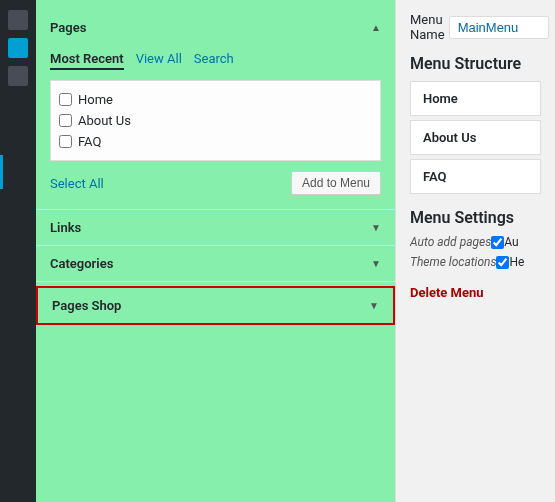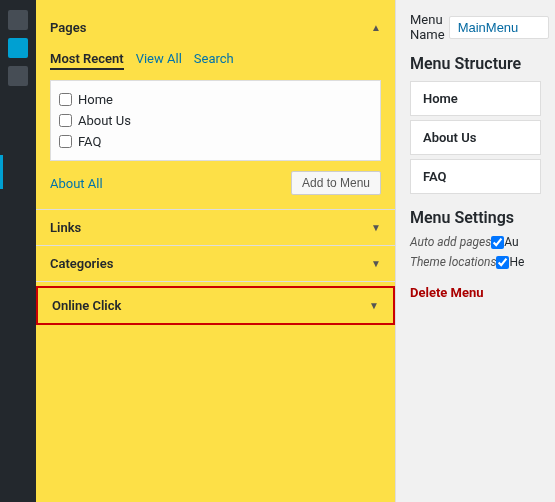--- a/index.html
+++ b/index.html
@@ -50,21 +50,21 @@
     .main-content {
       display: flex;
       flex: 1;
       height: 100%;
       overflow: hidden;
     }
 
     
     .left-panel {
       width: 360px;
-      background: #fde047;
+      background: #86efac;
       border-right: 1px solid #ddd;
       height: 100%;
       overflow-y: auto;
       padding: 10px 0;
     }
 
     .section {
       border-bottom: 1px solid #ddd;
     }
 
@@ -291,21 +291,21 @@
           <label class="checkbox-item">
             <input type="checkbox" style="">
             <span>About Us</span>
           </label>
           <label class="checkbox-item">
             <input type="checkbox" style="">
             <span>FAQ</span>
           </label>
         </div>
         <div class="section-footer">
-          <a class="select-all-link">About All</a>
+          <a class="select-all-link">Select All</a>
           <button class="add-to-menu-btn">Add to Menu</button>
         </div>
       </div>
     </div>
 
     <div class="section">
       <div class="section-header">
         <span>Links</span>
         <span class="arrow">▼</span>
       </div>
@@ -313,21 +313,21 @@
 
     <div class="section">
       <div class="section-header">
         <span>Categories</span>
         <span class="arrow">▼</span>
       </div>
     </div>
 
     <div class="section online-shop-section">
       <div class="section-header">
-        <span>Online Click</span>
+        <span>Pages Shop</span>
         <span class="arrow">▼</span>
       </div>
     </div>
 
   </div>
 
   <div class="right-panel">
 
     <div class="menu-name-row">
       <span class="menu-name-label">Menu Name</span>

